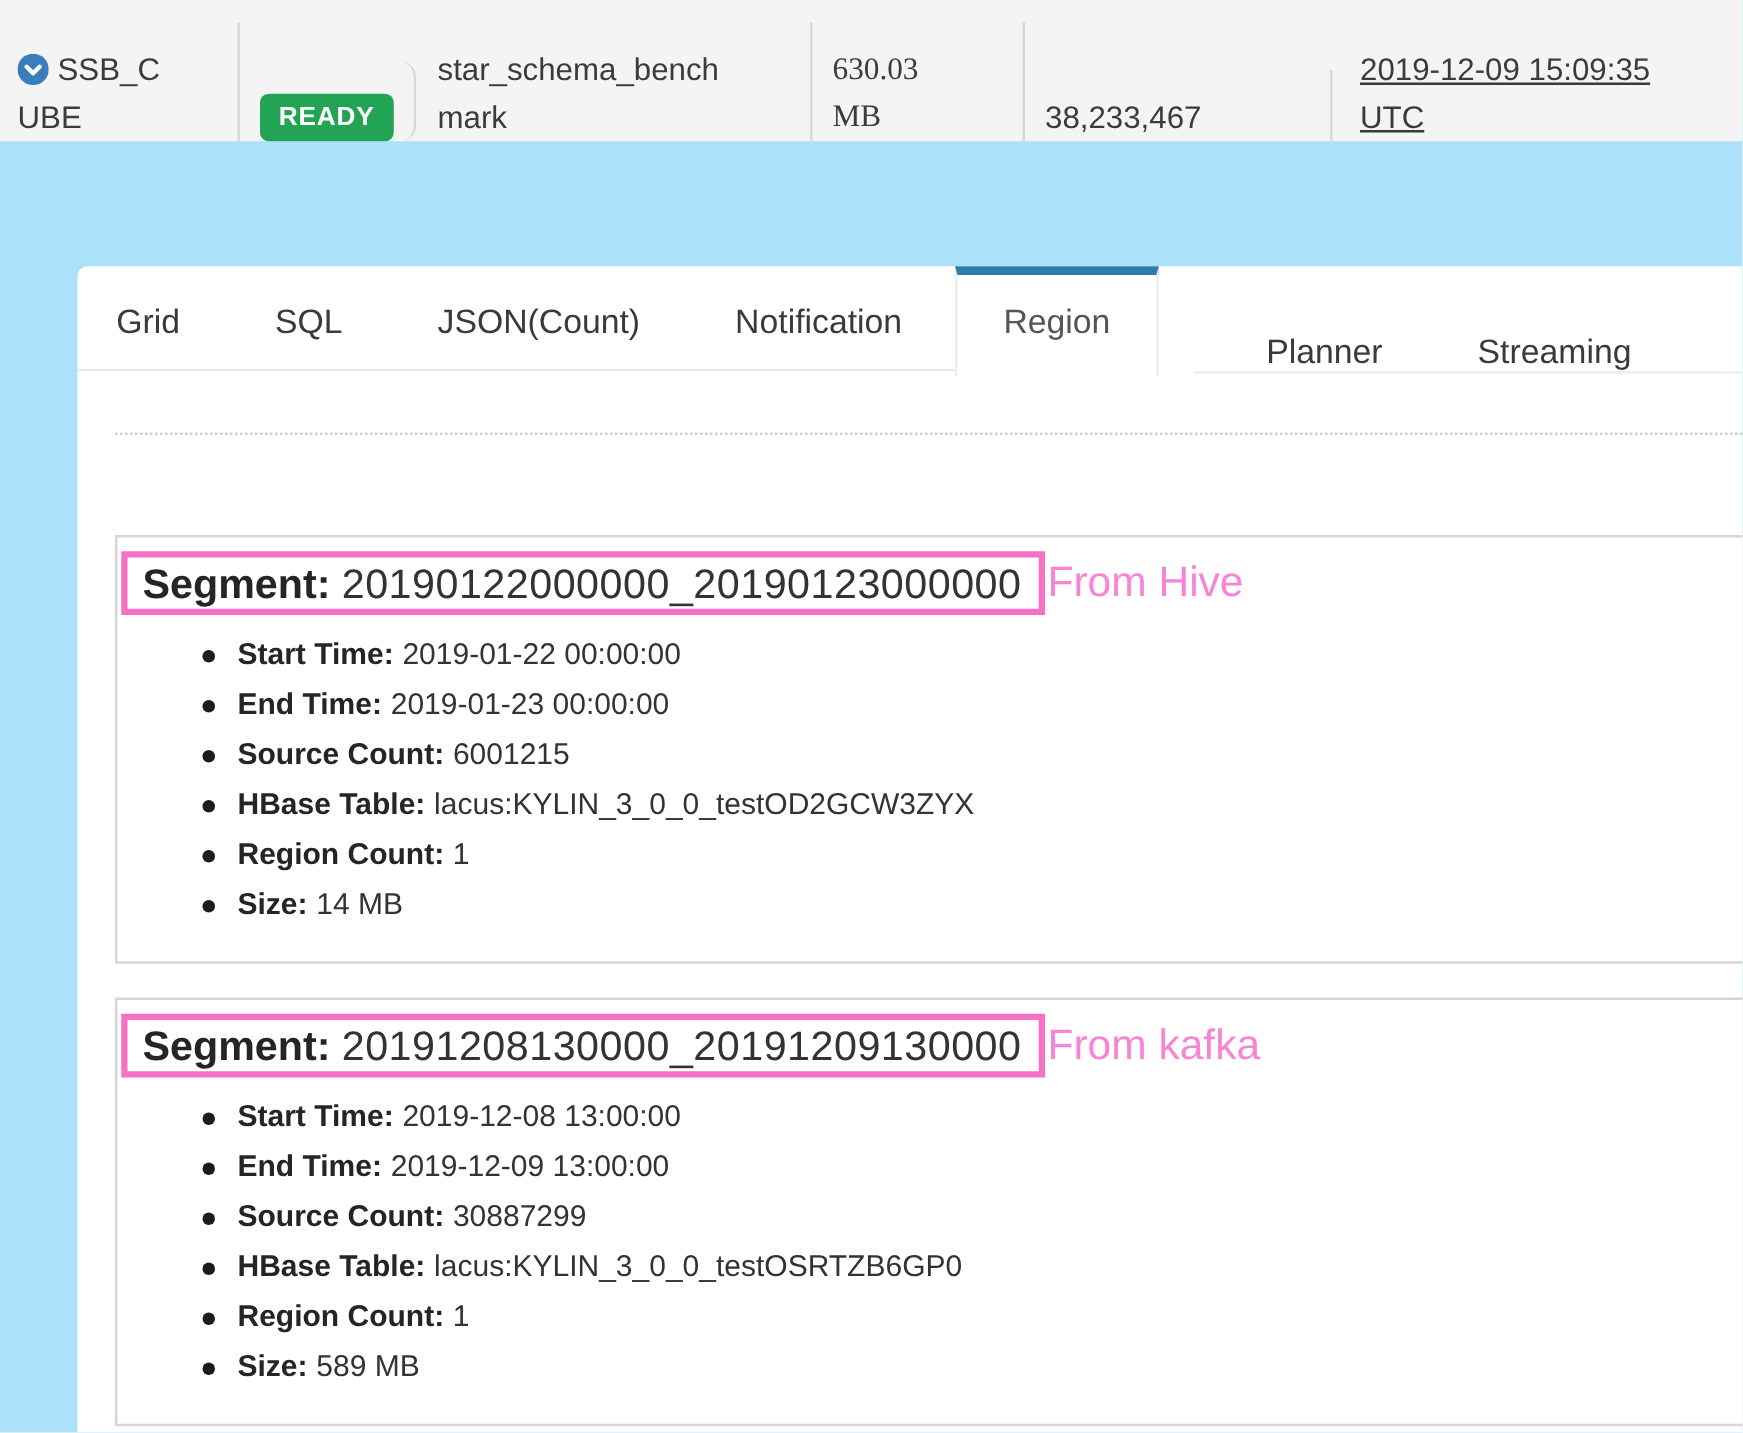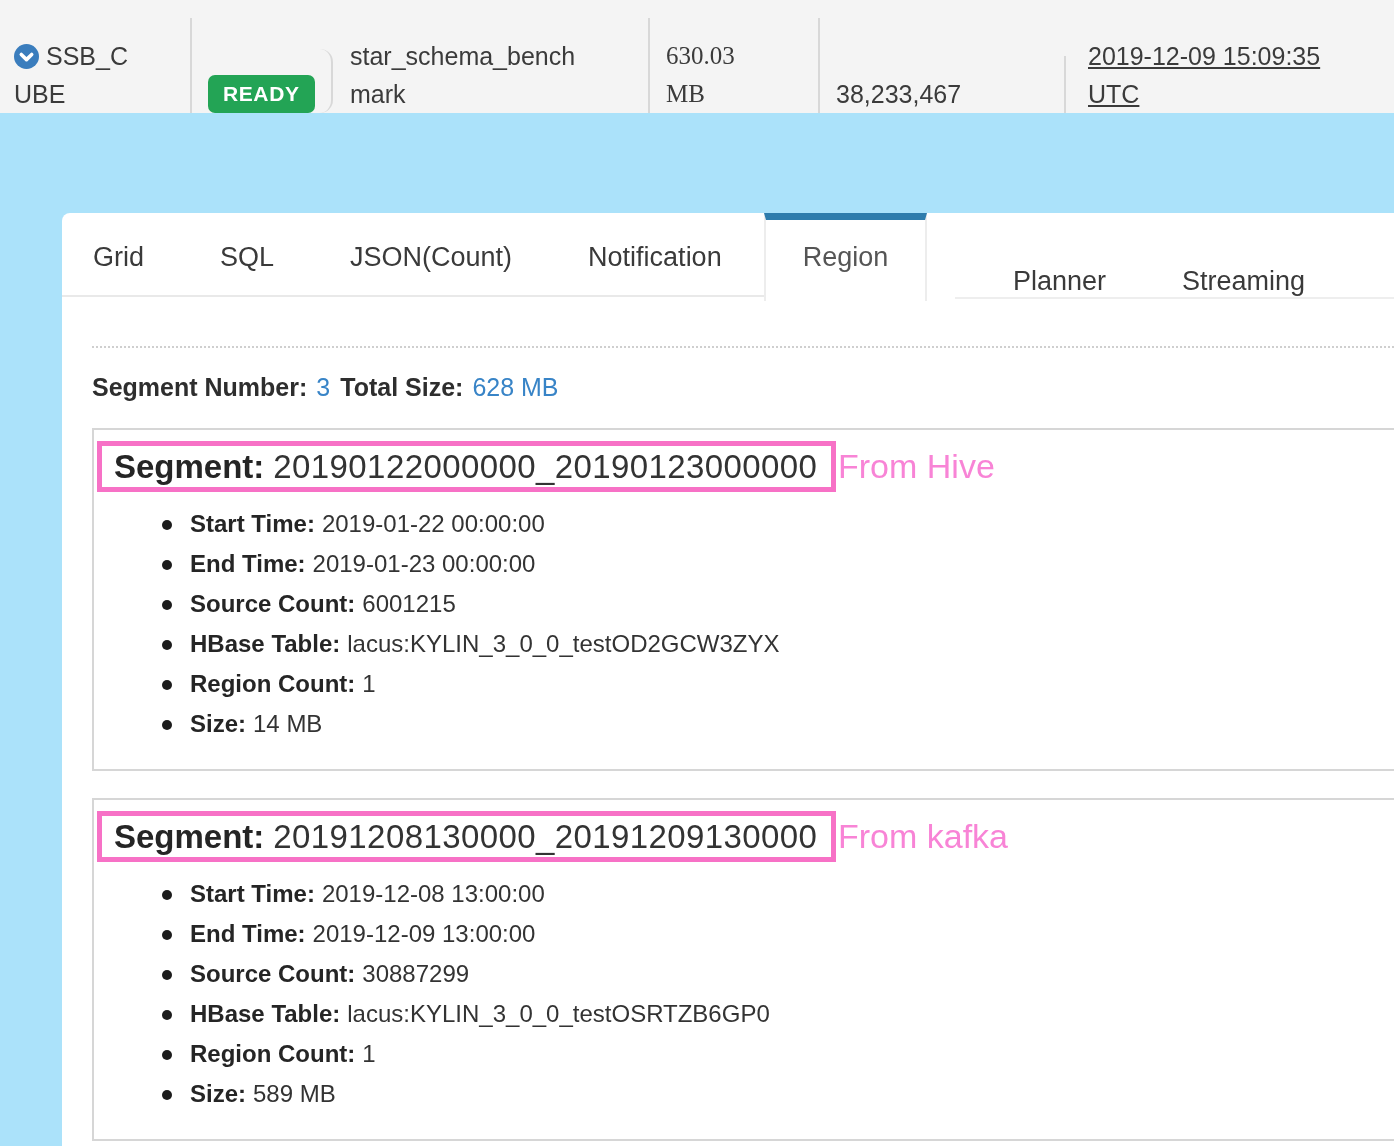--- a/index.html
+++ b/index.html
@@ -120,23 +120,20 @@
       <span>Region</span>
     </div>
 
     <div class="tabs-right">
       <div class="tab">Planner</div>
       <div class="tab">Streaming</div>
     </div>
 
     <div class="dotted-sep"></div>
 
-    <div class="summary">
-      <span>Segment Number:</span><span class="blue">3</span><span>Total Size:</span><span class="blue">628 MB</span>
-    </div>
 
     <div class="segment-box box1">
       <div class="seg-header">
         <b>Segment:</b>
         <span>20190122000000_20190123000000</span>
       </div>
       <div class="seg-annotation">From Hive</div>
       <ul class="seg-details">
         <li><b>Start Time:</b><span>2019-01-22 00:00:00</span></li>
         <li><b>End Time:</b><span>2019-01-23 00:00:00</span></li>

